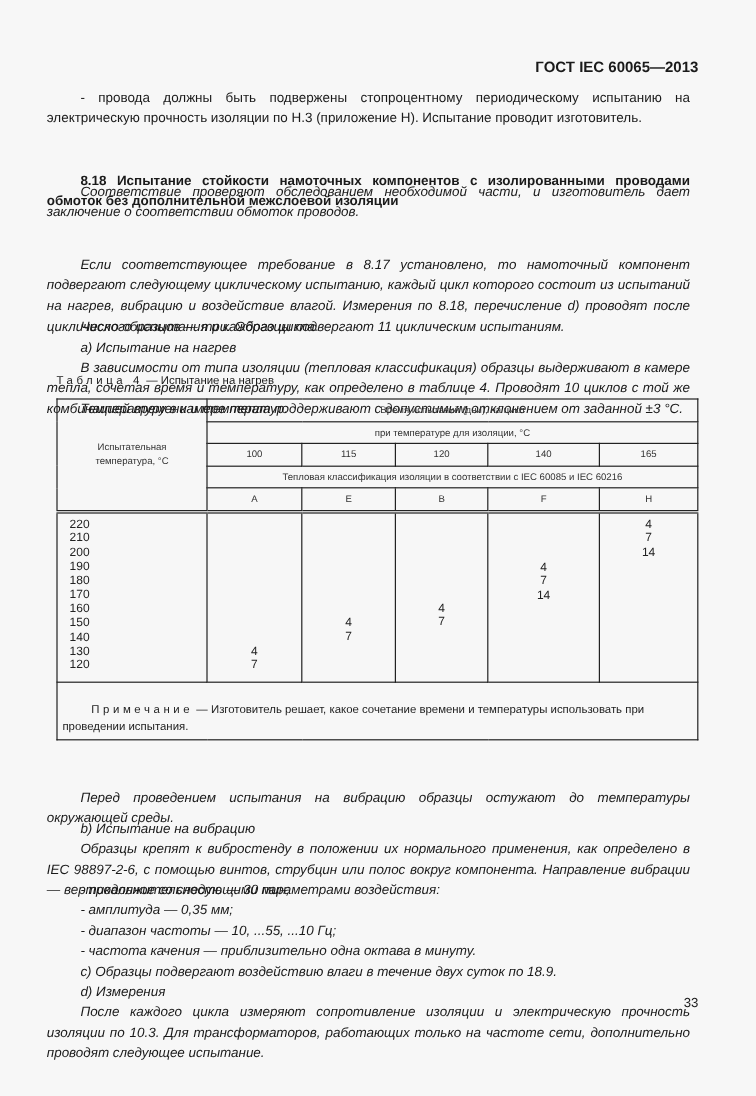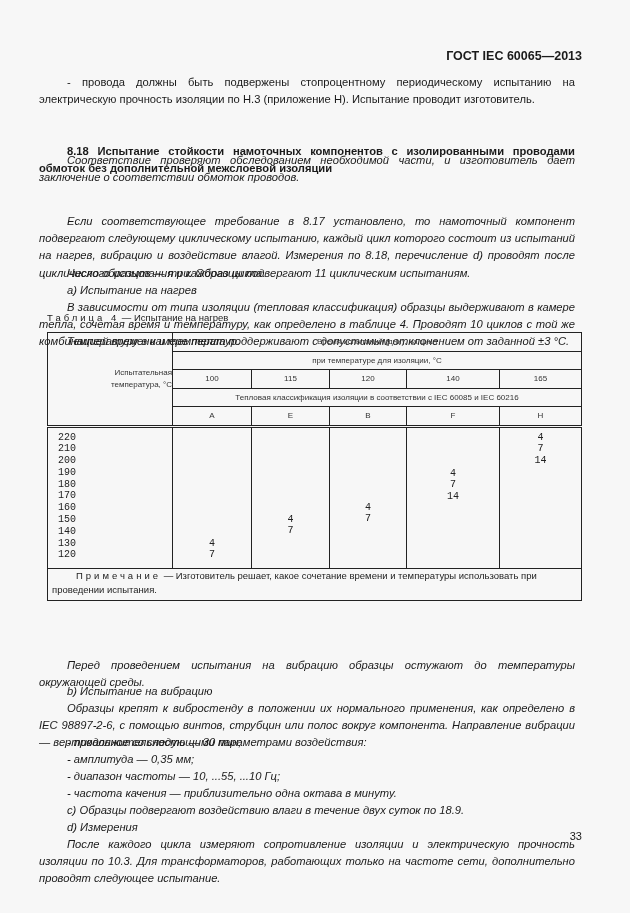--- a/index.html
+++ b/index.html
@@ -10,24 +10,24 @@
   .p { position:absolute; left:39px; width:536px; font-size:11.2px; line-height:17.2px; }
   .ind { text-indent:28px; }
   .it { font-style:italic;margin-top:44px; }
   .b { font-weight:bold; }
   .just { text-align:justify; }
   .tcap { position:absolute; left:47px; top:312px; font-size:9.5px; }
   .tcap .sp { letter-spacing:3px; }
   table { position:absolute; left:47px; top:332px; width:535px; border-collapse:collapse;
     font-size:8px; color:#333; }
   td { border:1px solid #222; text-align:center; padding:0; height:17.5px; }
-  .bodyrow td { vertical-align:top; height:140px; border-top:3px double #222;font-family:Liberation Mono, monospace; }
-  .col0 { width:124px;text-align:right; }
+  .bodyrow td { vertical-align:top; height:140px; border-top:3px double #222; }
+  .col0 { width:124px; }
   .cell { font-size:10px; line-height:11.8px; color:#222; }
-  .note td { text-align:left; font-size:9.5px; line-height:14px; padding:0 4px 3px 4px; color:#222;margin-top:48px; }
+  .note td { text-align:left; font-size:9.5px; line-height:14px; padding:16px 4px 3px 4px; color:#222;margin-top:48px; }
   .pnum { right:48px; top:830px; font-size:11px; }
 </style>
 </head>
 <body>
 
 <div class="abs hdr">ГОСТ IEC 60065—2013</div>
 
 <div class="p ind just" style="top:74px;">- провода должны быть подвержены стопроцентному периодическому испытанию на электрическую прочность изоляции по Н.3 (приложение Н). Испытание проводит изготовитель.</div>
 <div class="p ind just it" style="top:108px;">Соответствие проверяют обследованием необходимой части, и изготовитель дает заключение о соответствии обмоток проводов.</div>
 

